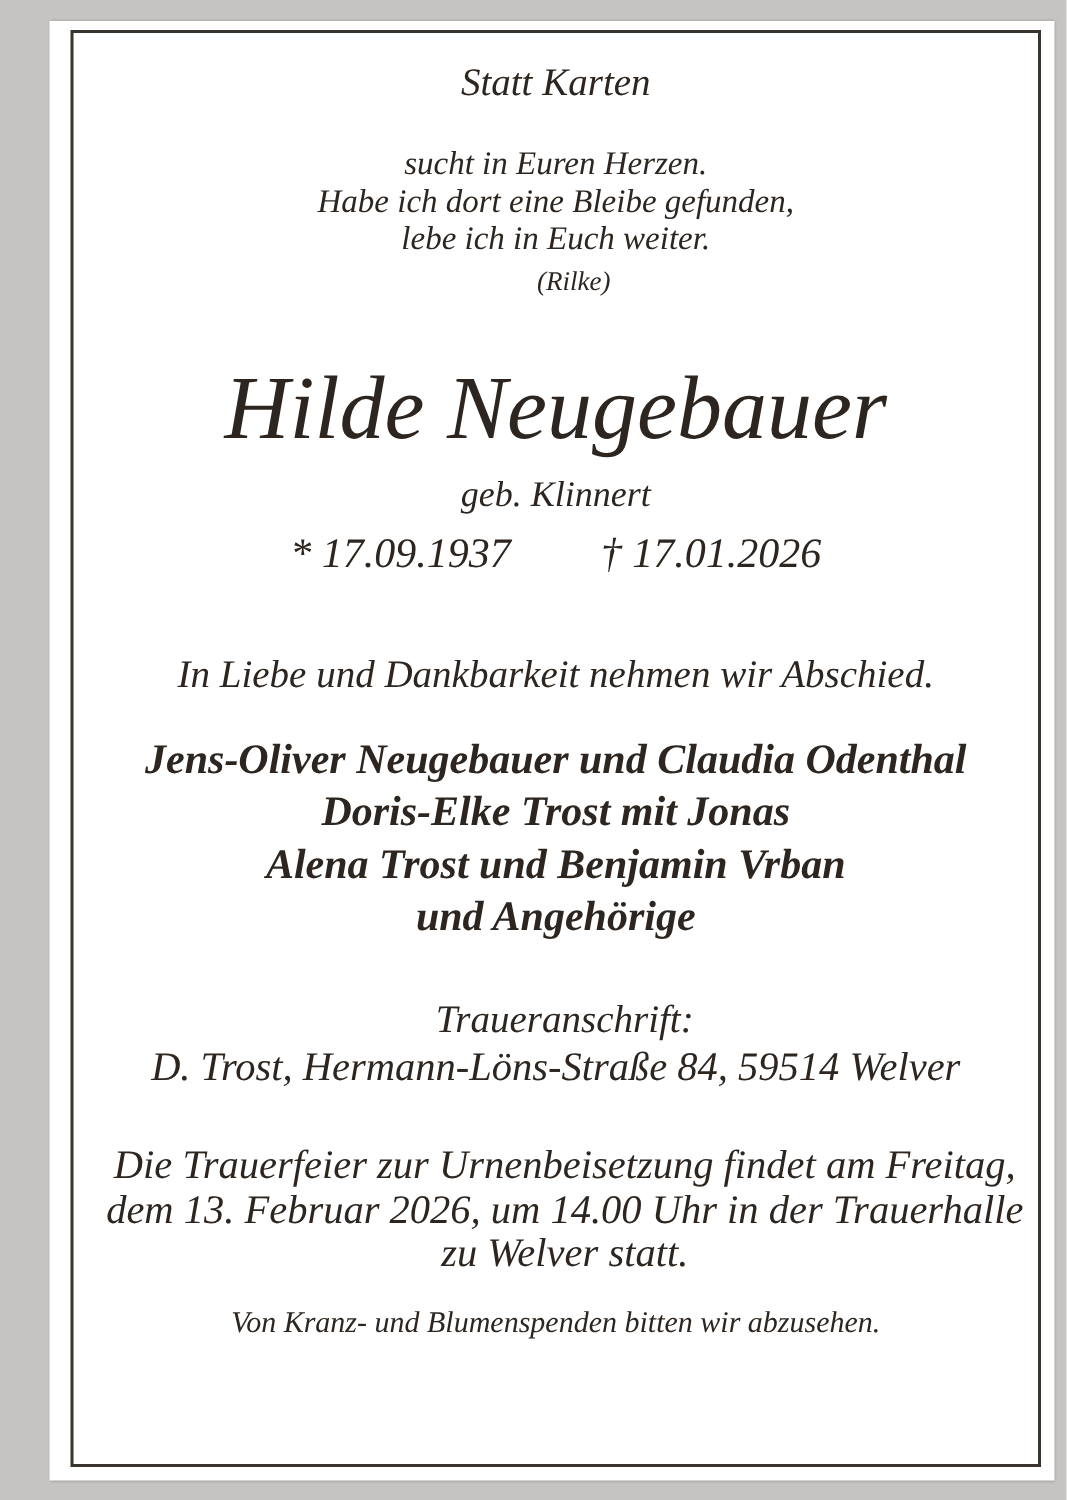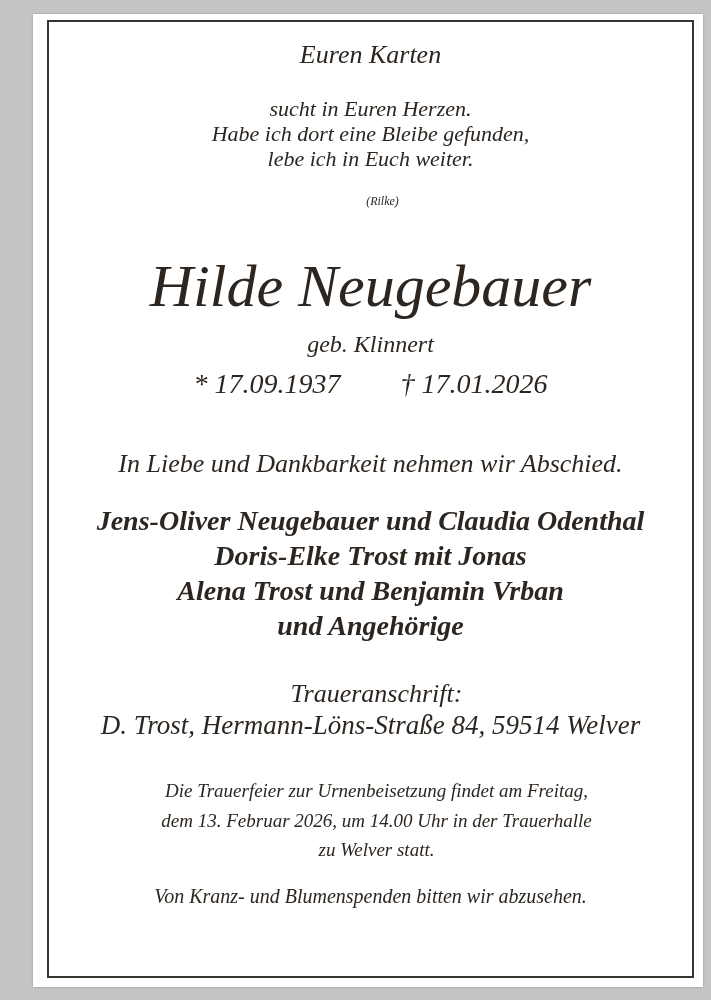--- a/index.html
+++ b/index.html
@@ -42,22 +42,22 @@
   .statt-karten {
     font-size: 26px;
     line-height: 30px;
   }
   .poem {
     margin-top: 26px;
     font-size: 22px;
     line-height: 25px;
   }
   .poem-attribution {
-    margin-top: 19px;
-    font-size: 12px;
+    margin-top: 5px;
+    font-size: 18px;
     line-height: 22px;
     padding-left: 24px;
   }
   .deceased-name {
     margin: 38px 0 0 0;
     font-size: 60px;
     line-height: 72px;
     font-weight: normal;
     font-style: italic;
     white-space: nowrap;
@@ -91,38 +91,38 @@
     font-size: 26px;
     line-height: 30px;
     padding-left: 12px;
   }
   .addr-value {
     font-size: 27px;
     line-height: 33px;
   }
   .funeral {
     margin-top: 34px;
-    font-size: 19px;
+    font-size: 27px;
     line-height: 29.5px;
     margin-left: 12px;
   }
   .donation {
     margin-top: 19px;
     font-size: 20px;
     line-height: 24px;
     text-align: center;
   }
 </style>
 </head>
 <body>
 
 <div class="card">
   <div class="inner-frame">
 
-    <div class="statt-karten">Euren Karten</div>
+    <div class="statt-karten">Statt Karten</div>
 
     <div class="poem">
       <div>sucht in Euren Herzen.</div>
       <div>Habe ich dort eine Bleibe gefunden,</div>
       <div>lebe ich in Euch weiter.</div>
     </div>
 
     <div class="poem-attribution">(Rilke)</div>
 
     <h1 class="deceased-name">Hilde Neugebauer</h1>

